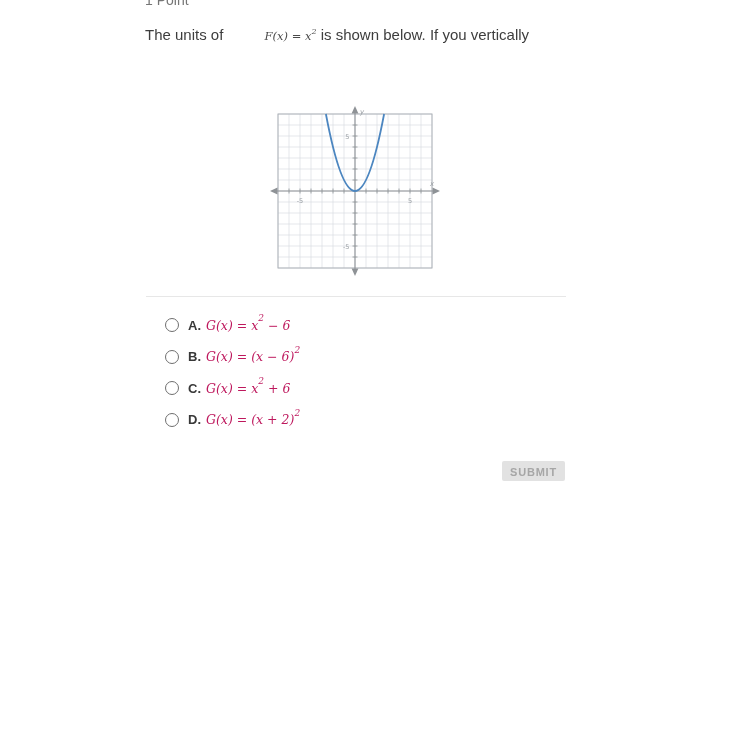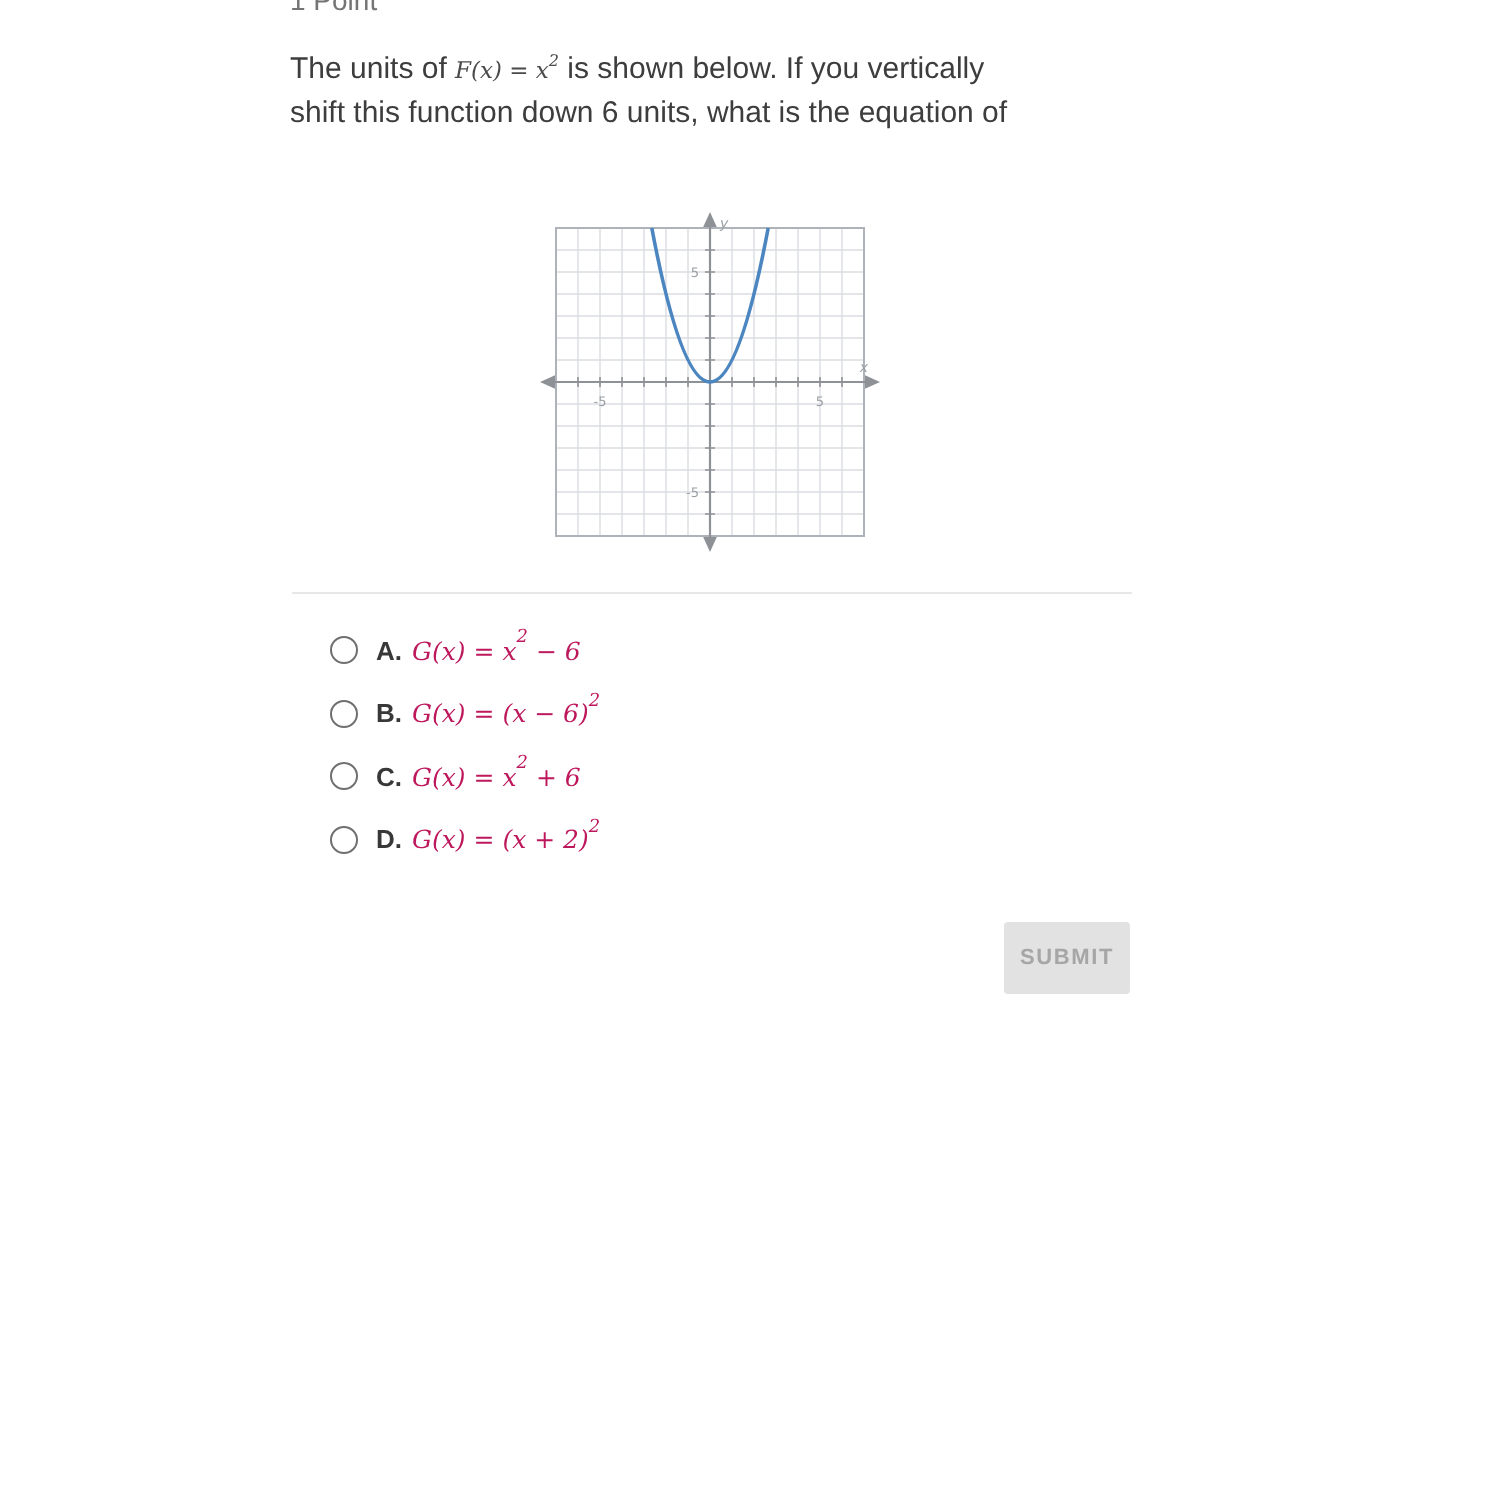--- a/index.html
+++ b/index.html
@@ -23,20 +23,21 @@
     font-size: 15px;
     line-height: 21px;
     color: #3d3d3d;
   }
   .math {
     font-family: "DejaVu Serif", serif;
     font-style: italic;
     font-size: 11.5px;
     color: #4a4a4a;
     white-space: nowrap;
+    margin-left: 37px;
   }
   .math sup, .formula sup {
     font-size: 8px;
     position: relative;
     top: -1px;
     line-height: 0;
   }
   .graph-wrap {
     position: absolute;
     left: 269px; top: 105px;
@@ -79,21 +80,21 @@
     font-family: "DejaVu Serif", serif;
     font-style: italic;
     font-size: 12.5px;
     color: #be185d;
     white-space: nowrap;
   }
   .formula sup { font-size: 9px; top: -3px; }
   .submit-btn {
     position: absolute;
     left: 502px; top: 461px;
-    width: 63px; height: 36px;
+    width: 63px; height: 20px;
     background: #e2e2e2;
     border: none;
     border-radius: 2px;
     font-family: "Liberation Sans", sans-serif;
     font-size: 11px;
     font-weight: bold;
     letter-spacing: 0.8px;
     color: #a6a6a6;
     text-align: center;
     line-height: 23px;
@@ -107,21 +108,20 @@
 </style>
 </head>
 <body>
 
 <div class="points">1 Point</div>
 
 <div class="question">
   <div>
     <span>The units of </span><span class="math"><span>F(x) = x</span><sup>2</sup></span><span> is shown below. If you vertically</span>
   </div>
-  <div>shift this function down 6 units, what is the equation of</div>
 </div>
 
 <div class="graph-wrap">
   <svg width="172" height="172" viewBox="0 0 172 172">
 
     <path stroke="#dadde2" stroke-width="0.7" fill="none" d="M9 9V163M20 9V163M31 9V163M42 9V163M53 9V163M64 9V163M75 9V163M86 9V163M97 9V163M108 9V163M119 9V163M130 9V163M141 9V163M152 9V163M163 9V163
          M9 9H163M9 20H163M9 31H163M9 42H163M9 53H163M9 64H163M9 75H163M9 86H163M9 97H163M9 108H163M9 119H163M9 130H163M9 141H163M9 152H163M9 163H163"></path>
 
     <rect x="9" y="9" width="154" height="154" fill="none" stroke="#aeb3b9" stroke-width="1"></rect>
 

